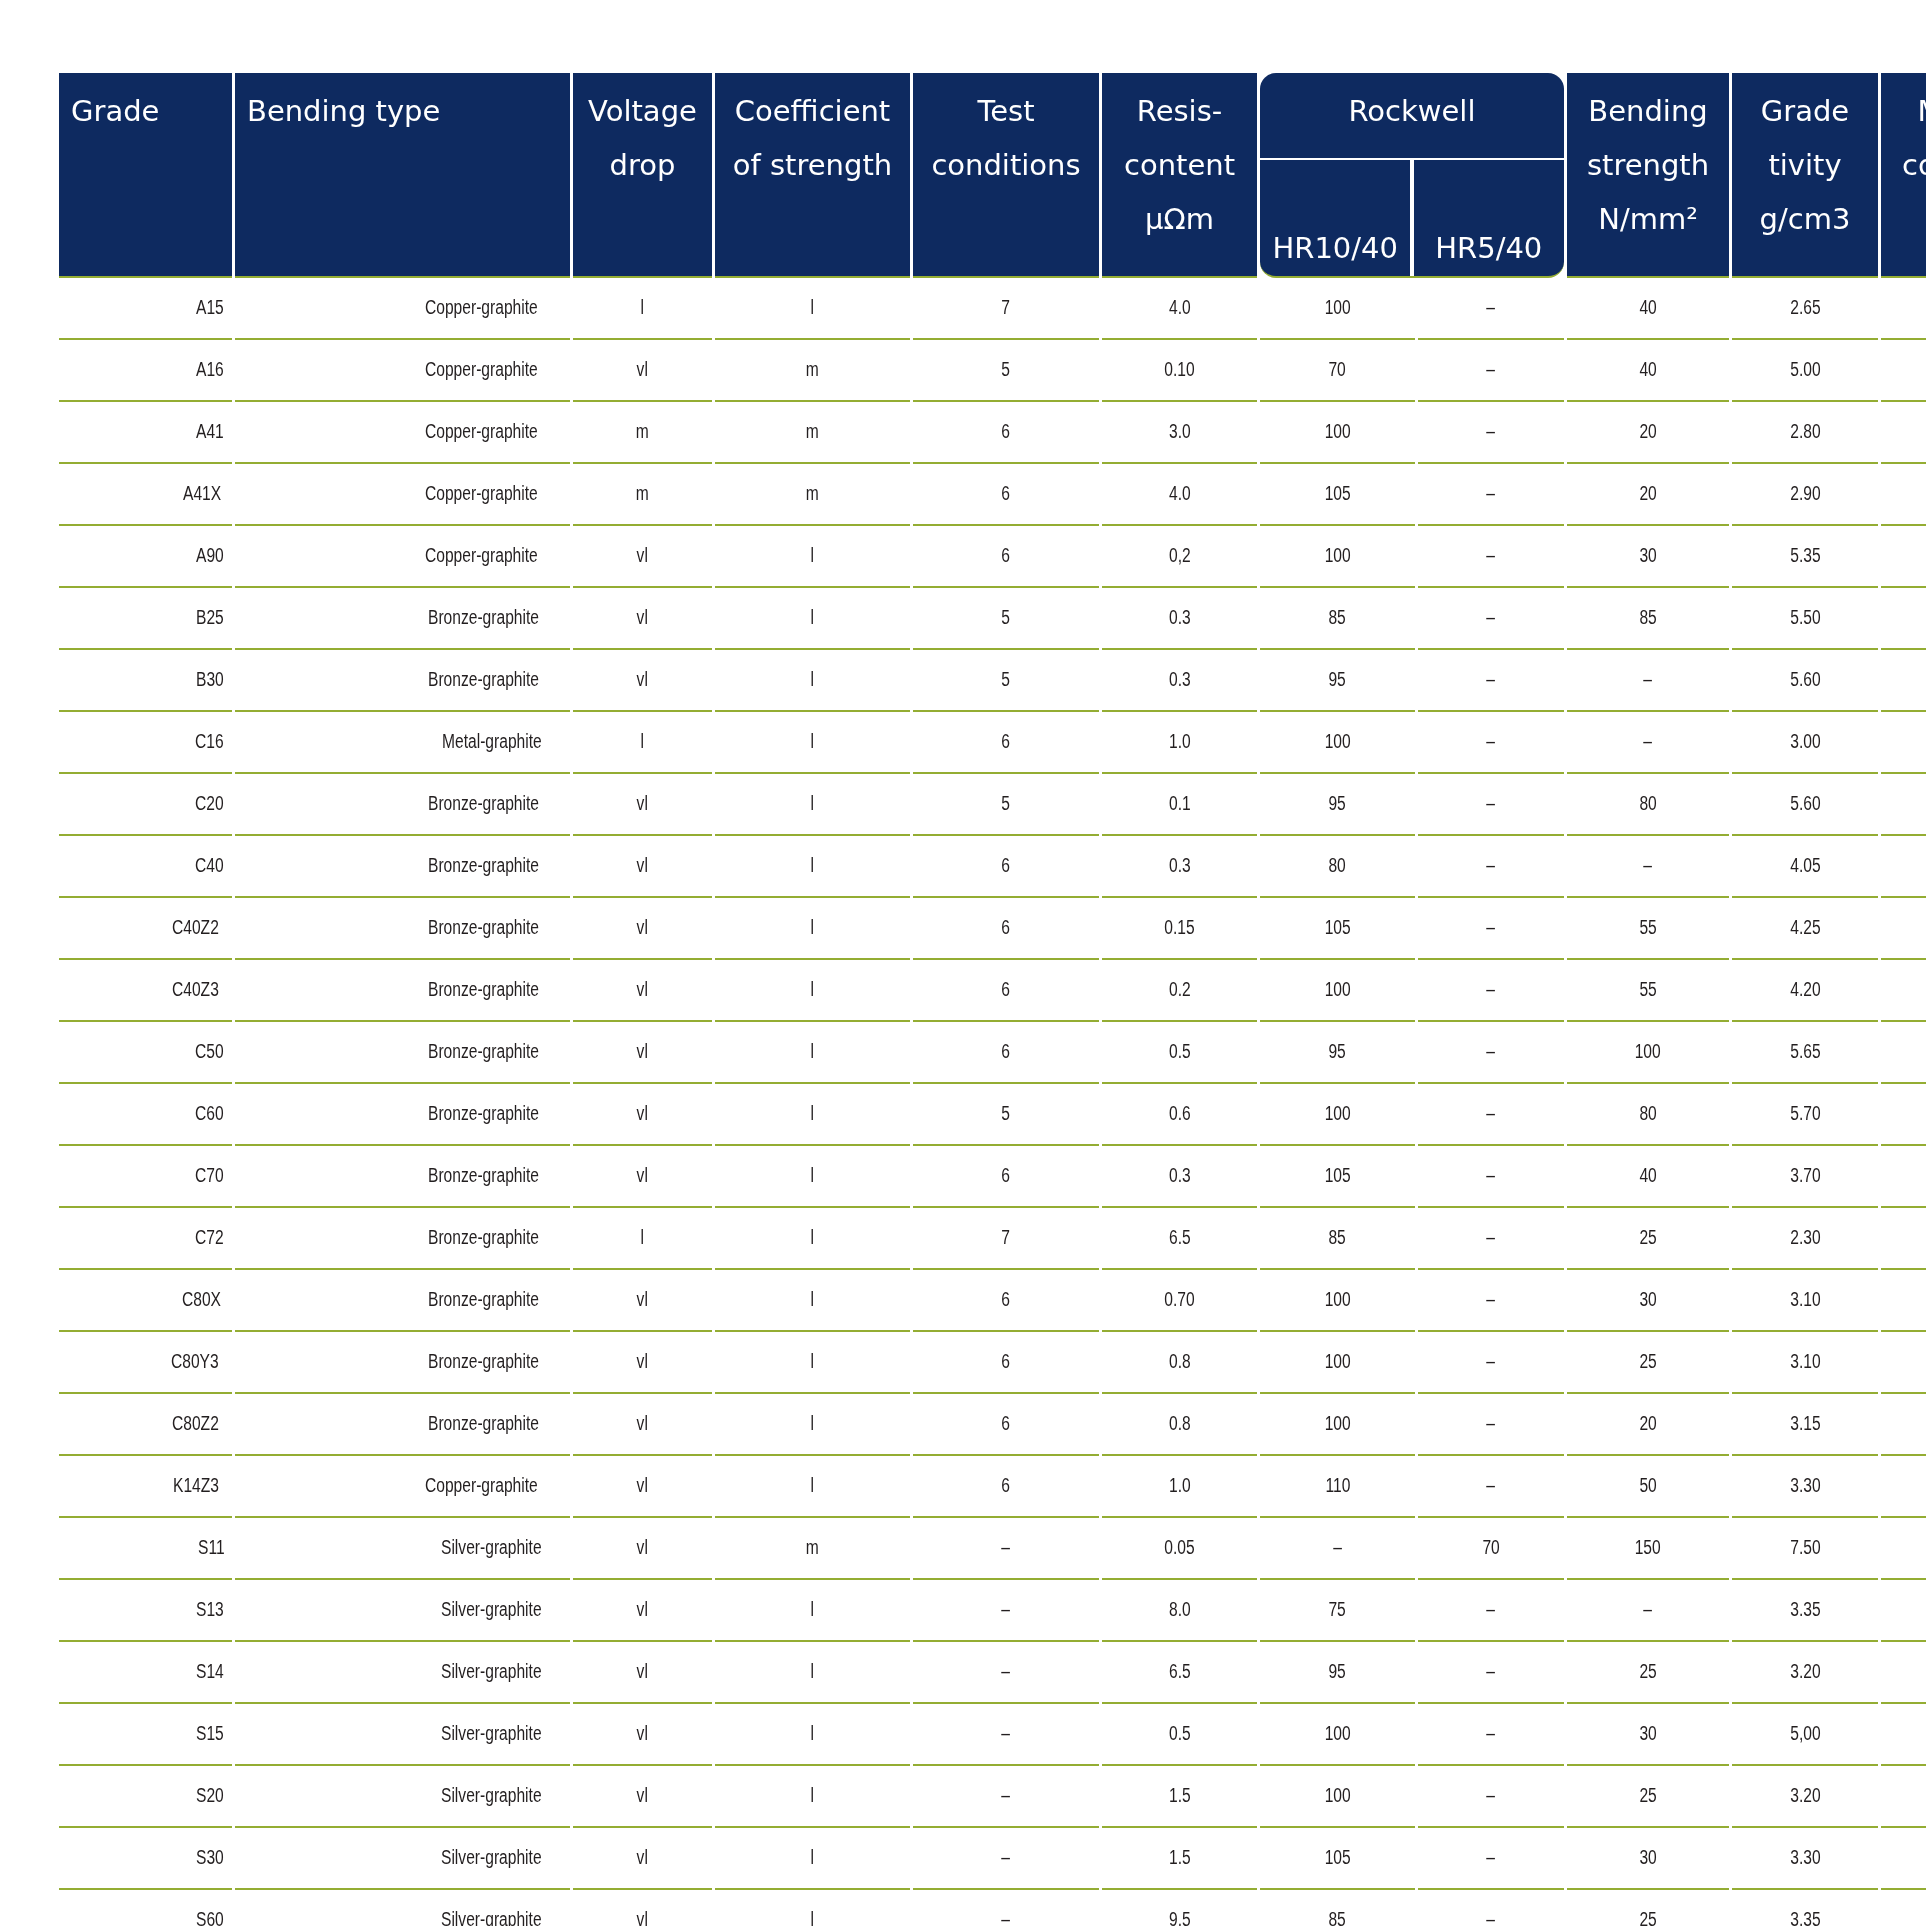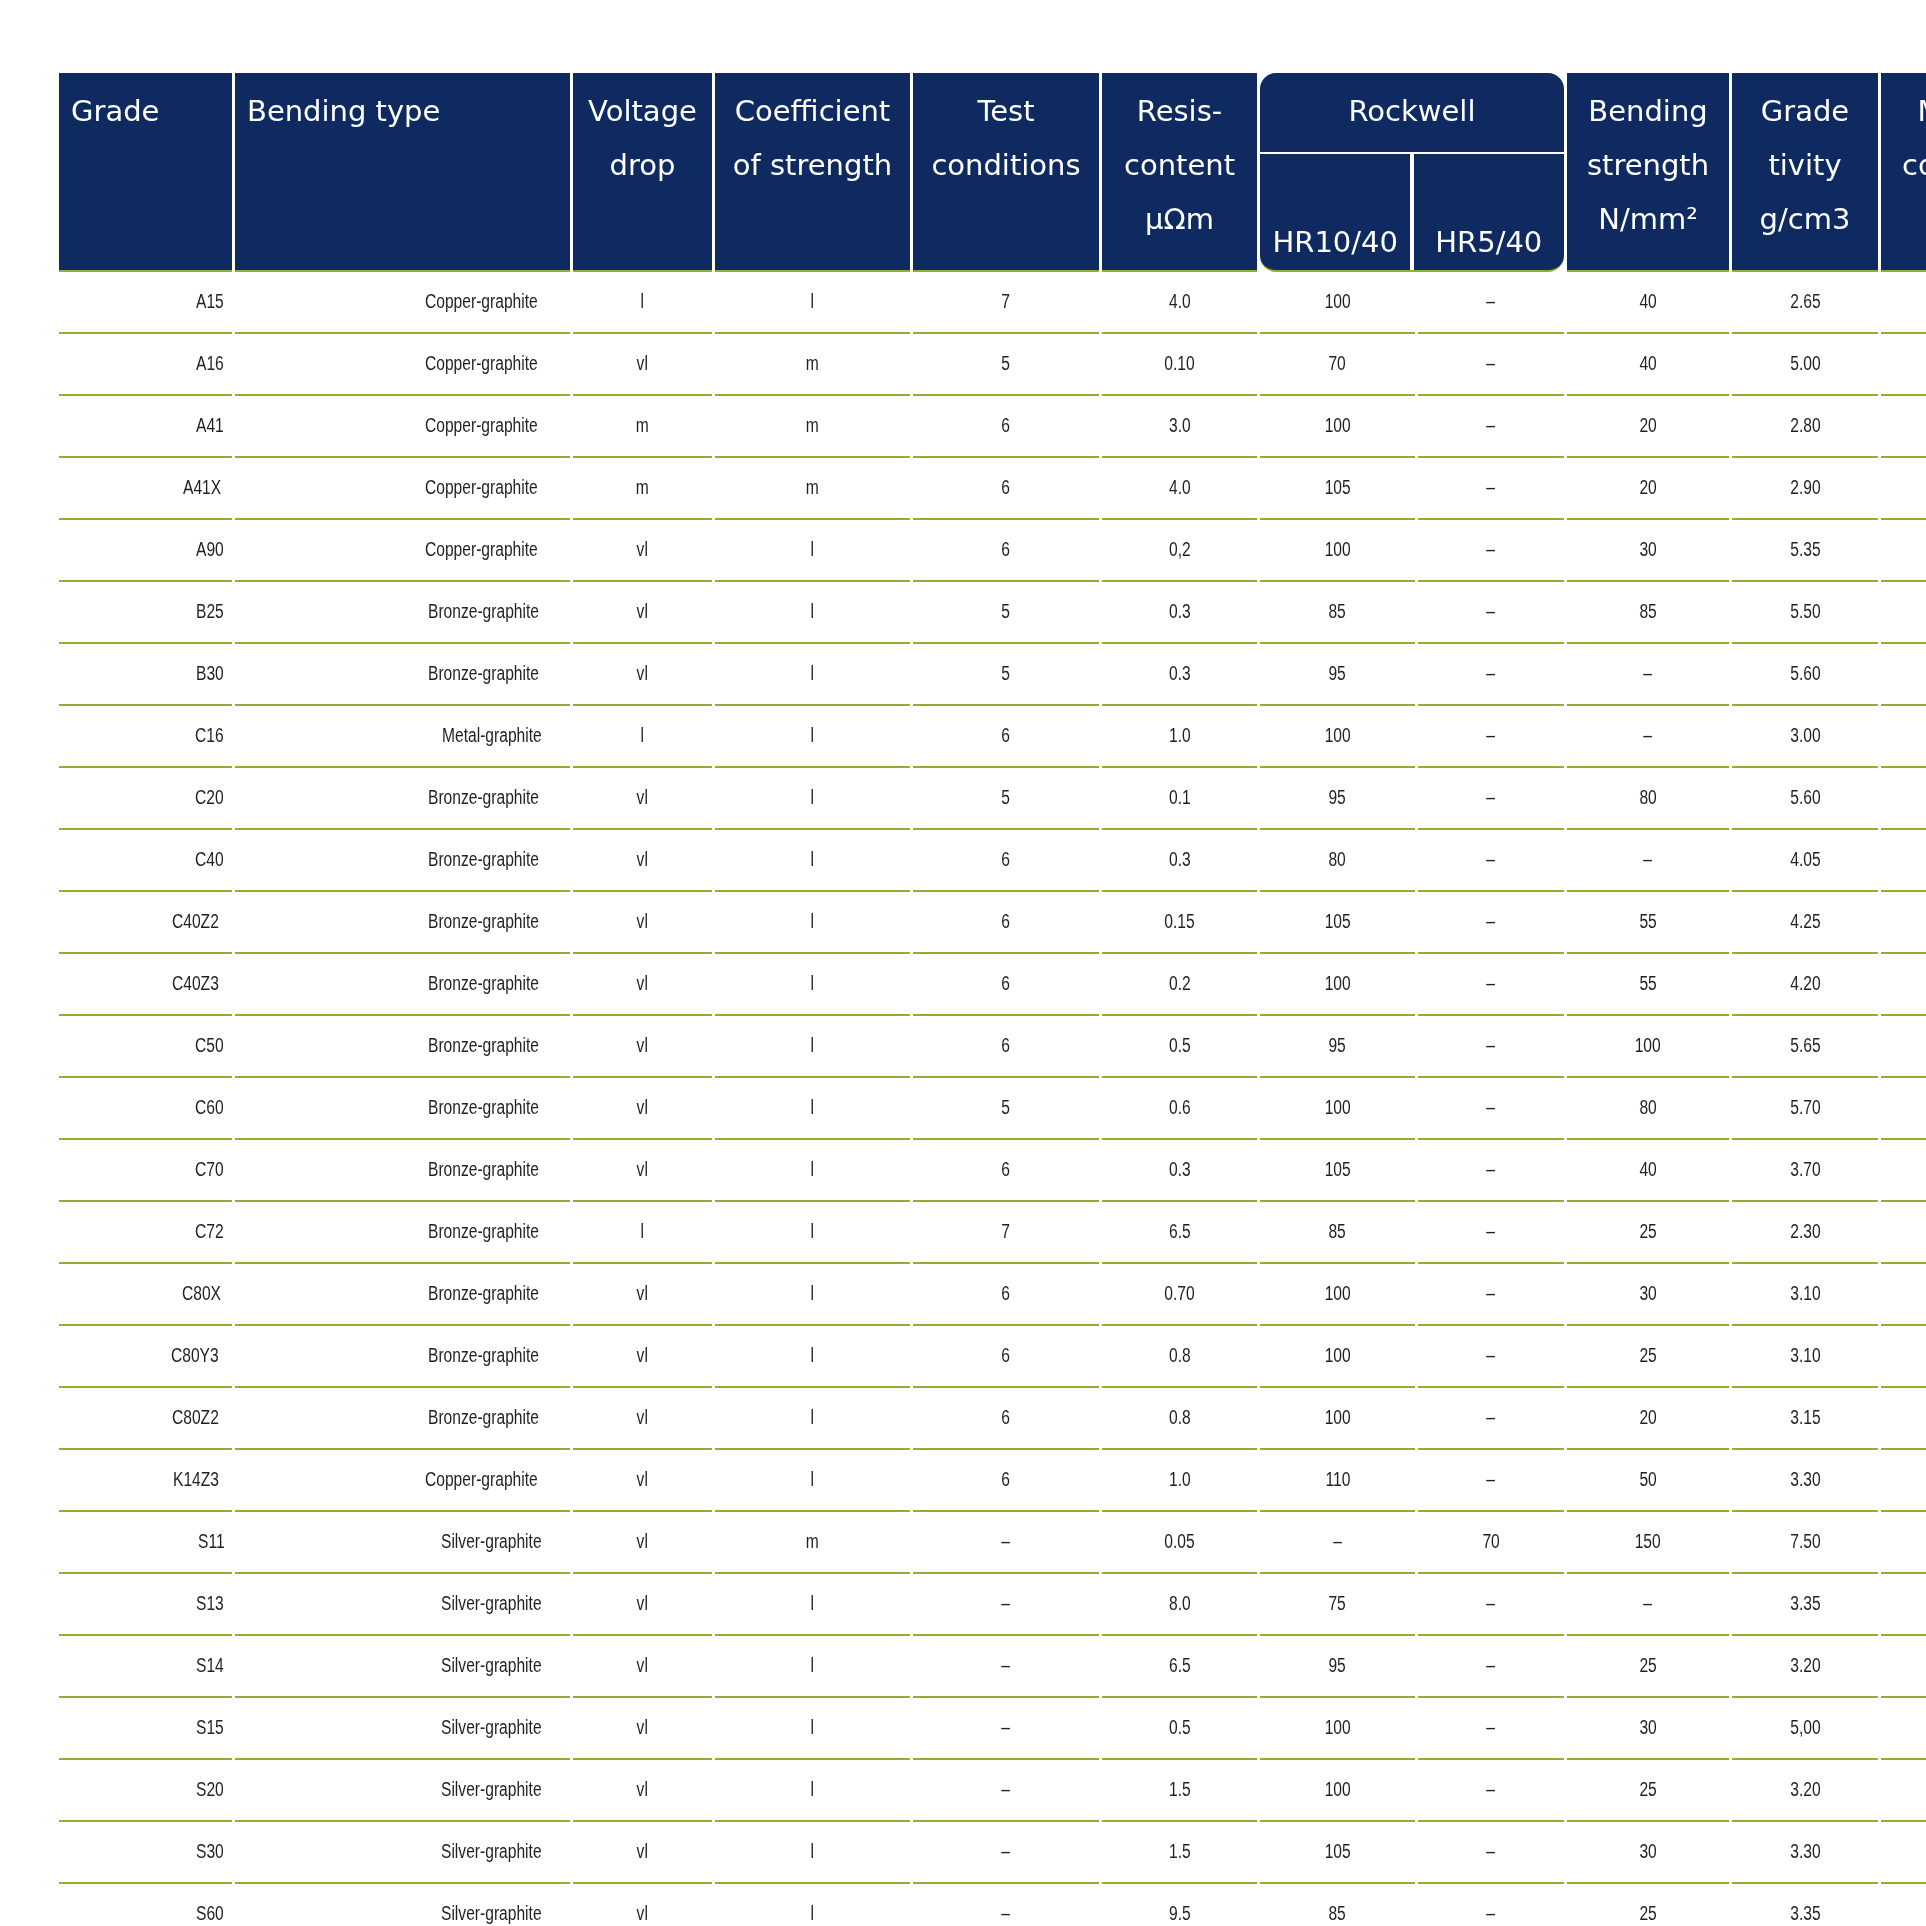--- a/index.html
+++ b/index.html
@@ -45,21 +45,21 @@
     white-space: nowrap;
   }
   th.left .slot {
     justify-content: flex-start;
     padding-left: 12px;
   }
   
   th.rockwell { padding: 11.6px 0 0 0; border-radius: 16px; }
   .rw-top { height: 54px; }
   .rw-sub {
-    margin-top: 13px;
+    margin-top: 19px;
     border-top: 2.3px solid #ffffff;
     height: 116px;
     display: flex;
     text-align: center;
   }
   .rw-half {
     flex: 1;
     display: flex;
     flex-direction: column;
     justify-content: flex-end;

